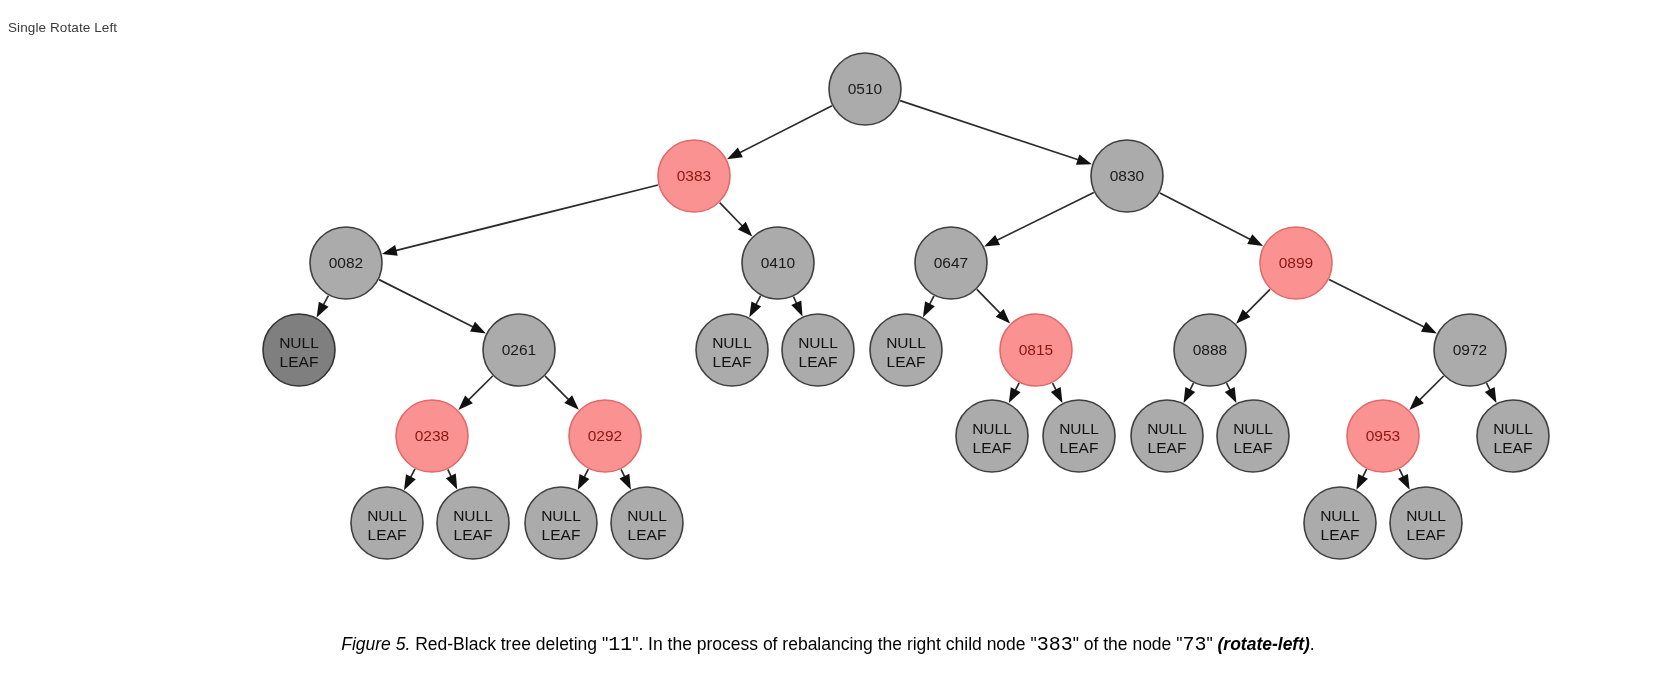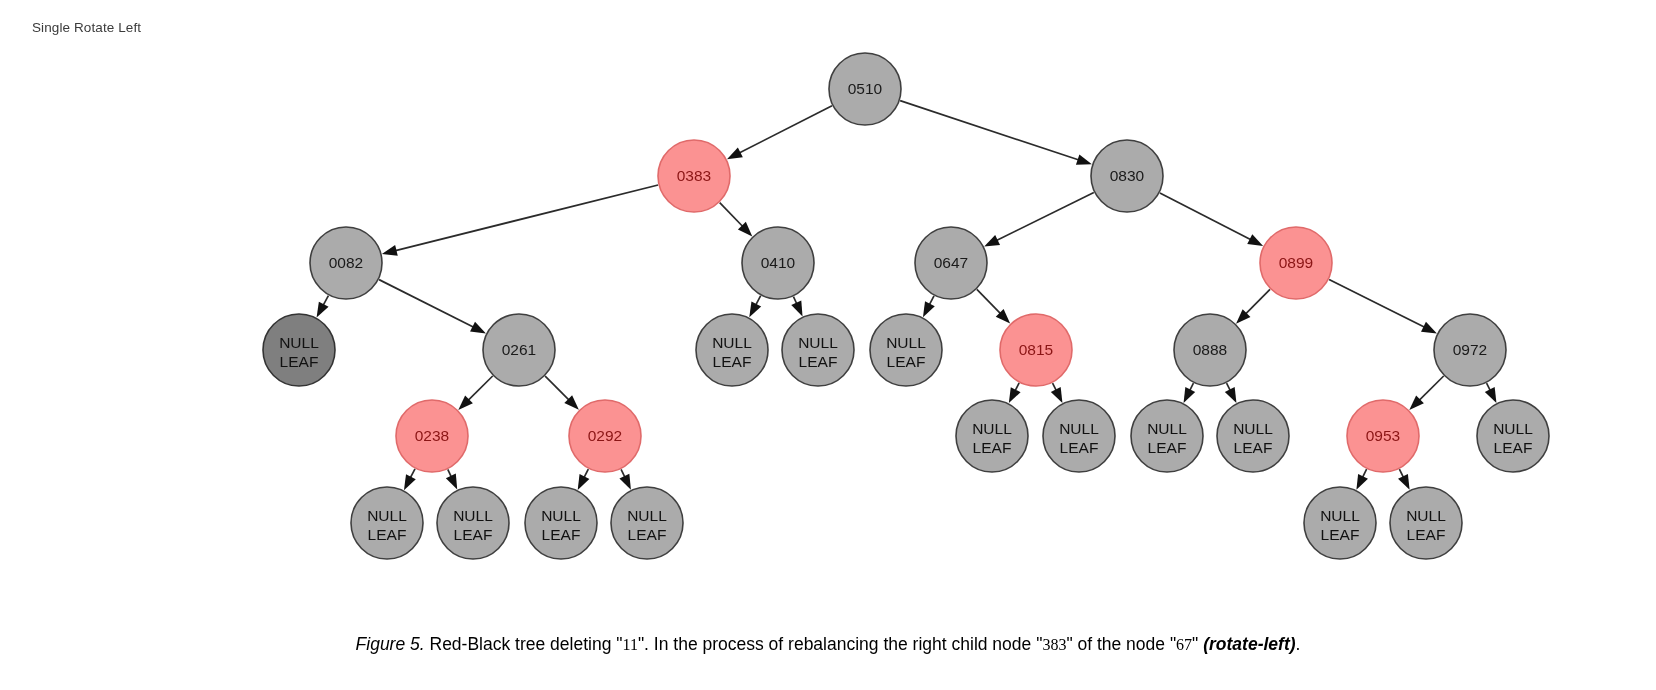--- a/index.html
+++ b/index.html
@@ -15,21 +15,21 @@
     overflow: hidden;
     position: relative;
   }
   #stage {
     position: relative;
     width: 1656px;
     height: 690px;
   }
   #overlay-title {
     position: absolute;
-    left: 32px;
+    left: 8px;
     top: 20px;
     font-size: 13.5px;
     color: #3b3b3b;
     letter-spacing: 0.1px;
     white-space: nowrap;
   }
   #tree-svg {
     position: absolute;
     left: 0;
     top: 0;
@@ -90,22 +90,22 @@
     font-size: 17.5px;
     line-height: 24px;
     color: #000000;
     white-space: nowrap;
   }
   #caption .fig-num {
     font-style: italic;
     text-align: right;
   }
   #caption .mono {
-    font-family: Liberation Serif, serif;
-    font-size: 16px;
+    font-family: Liberation Mono, monospace;
+    font-size: 20px;
   }
   #caption .op {
     font-weight: bold;
     font-style: italic;
     margin-top: 7px;
   }
 </style>
 </head>
 <body>
 
@@ -301,16 +301,16 @@
         </g>
         <g>
           <circle cx="1426" cy="523" r="36" class="node-circle null-node"></circle>
           <text x="1426" y="521" class="null-label">NULL</text>
           <text x="1426" y="540" class="null-label">LEAF</text>
         </g>
       </g>
   </svg>
 
   <div id="caption">
-    <span class="fig-num">Figure 5.</span><span> Red-Black tree deleting "</span><span class="mono">11</span><span>". In the process of rebalancing the right child node "</span><span class="mono">383</span><span>" of the node "</span><span class="mono">67</span><span>" </span><span class="op">(rotate-left)</span><span>.</span>
+    <span class="fig-num">Figure 5.</span><span> Red-Black tree deleting "</span><span class="mono">11</span><span>". In the process of rebalancing the right child node "</span><span class="mono">383</span><span>" of the node "</span><span class="mono">73</span><span>" </span><span class="op">(rotate-left)</span><span>.</span>
   </div>
 
 </div>
 
 </body></html>

